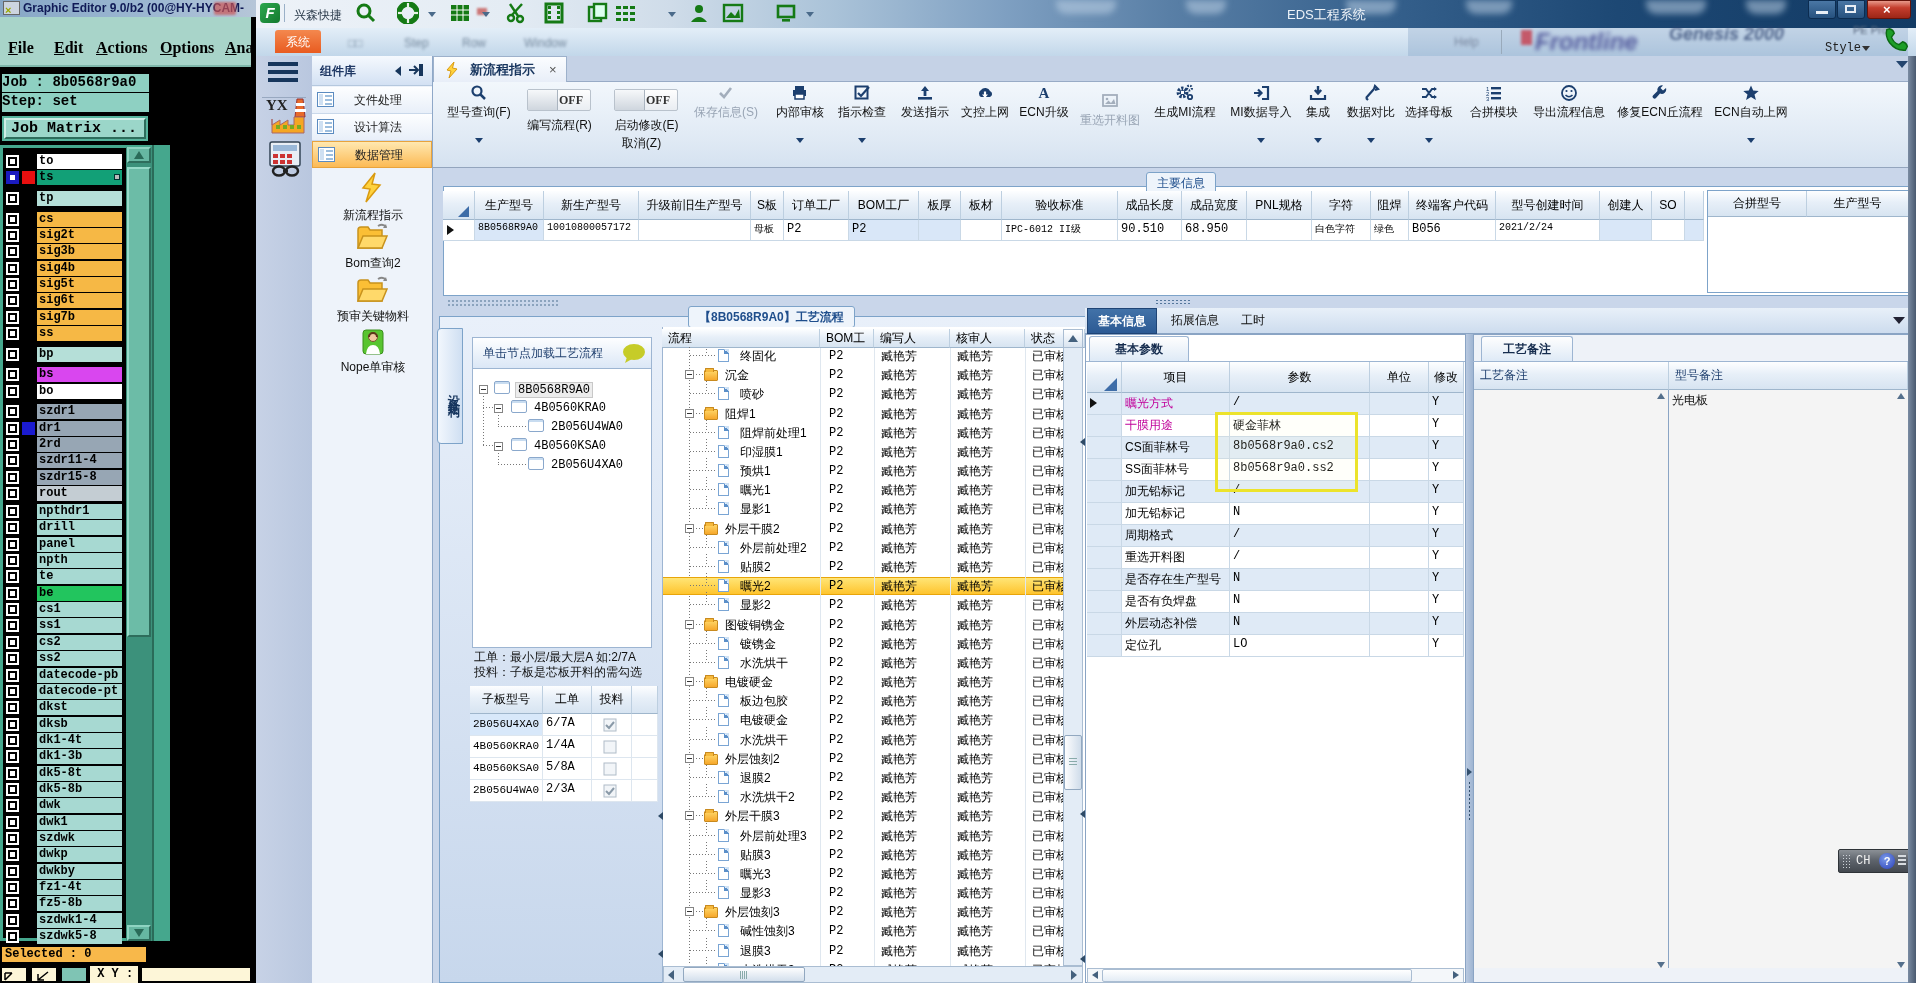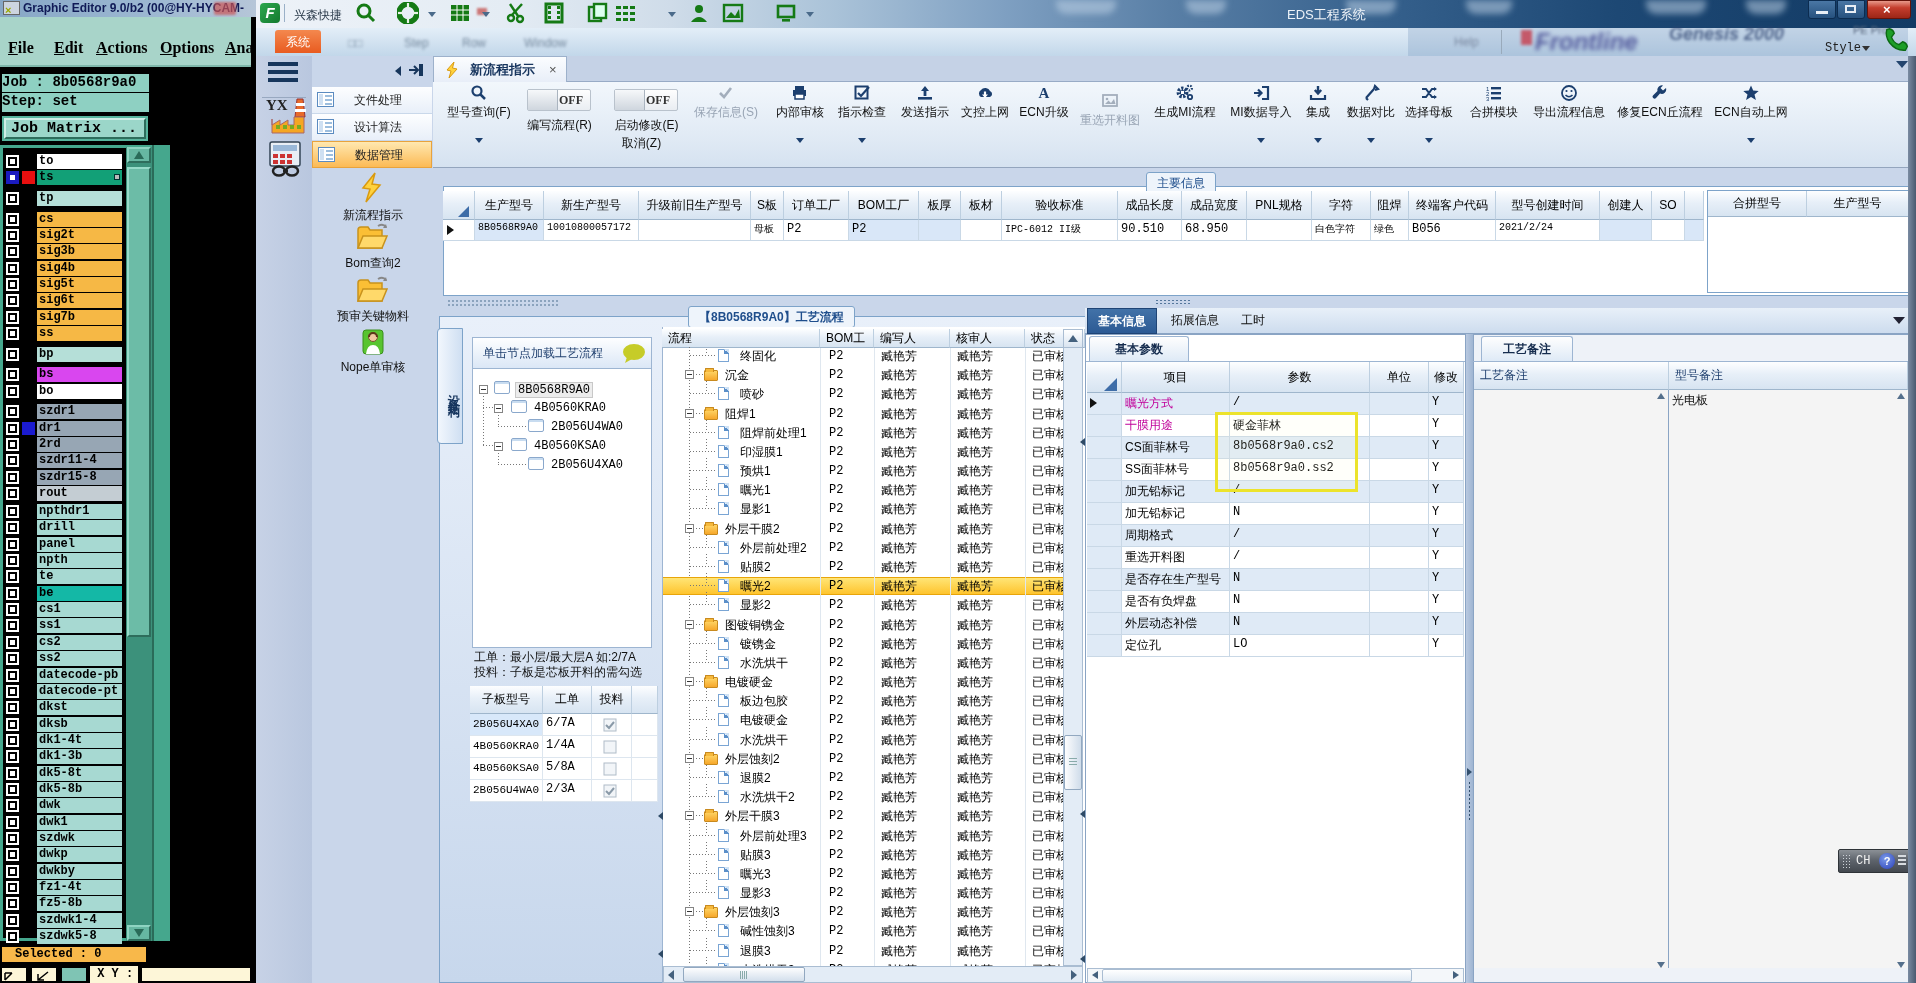--- a/index.html
+++ b/index.html
@@ -15,21 +15,21 @@
 #lpanel{left:0;top:145px;width:170px;height:796px;background:#000;border:3px solid #45a78d;border-right:none}
 .lrow{position:absolute;left:2px;width:120px;height:15px}
 .lrow .cb{position:absolute;left:4px;top:1px;width:13px;height:13px;background:#fff}
 .lrow .cb i{position:absolute;left:2px;top:2px;width:9px;height:9px;background:#000}
 .lrow .cb i b{position:absolute;left:2px;top:2px;width:5px;height:5px;background:#fff}
 .lrow .slot{position:absolute;left:20px;top:1px;width:13px;height:13px}
 .lrow .nm{position:absolute;left:35px;top:0;width:85px;height:15px;font-family:"Liberation Mono",monospace;font-weight:bold;font-size:12px;line-height:15px;color:#000;padding-left:2px;overflow:hidden}
 #lsb{position:absolute;left:126px;top:147px;width:26px;height:794px;background:#3c917b}
 #lsb .ua,#lsb .da{position:absolute;left:1px;width:24px;height:16px;background:#66b7a2;border:2px solid #8fd4c2;border-bottom-color:#2e6d5c;border-right-color:#2e6d5c}
 #lsb .th{position:absolute;left:1px;top:20px;width:24px;height:470px;background:#6cbca7;border:2px solid #97dbc9;border-bottom-color:#2e6d5c;border-right-color:#2e6d5c}
-#seld{left:0;top:945px;width:148px;height:19px;background:#f8b84a;border:2px solid #000;font-family:"Liberation Mono",monospace;font-weight:bold;font-size:12px;line-height:15px;color:#000;padding-left:13px}
+#seld{left:0;top:945px;width:148px;height:19px;background:#f8b84a;border:2px solid #000;font-family:"Liberation Mono",monospace;font-weight:bold;font-size:12px;line-height:15px;color:#000;padding-left:3px}
 .gbtn{position:absolute;top:966px;height:17px;background:#fdf6d8;border:2px solid #000}
 
 #eds{left:256px;top:0;width:1660px;height:983px;background:#c9d6ea}
 .etitle{left:256px;top:0;width:1660px;height:28px;background:linear-gradient(90deg,#edf2f8 0%,#e4ecf4 15%,#cfdce9 25%,#a9c2d8 35%,#7fa0c2 45%,#597fa6 55%,#35608c 68%,#1d4874 82%,#123a64 100%)}
 .etitle .blob{position:absolute;top:0;height:14px;border-radius:0 0 10px 10px;background:rgba(190,210,230,.55);filter:blur(3px)}
 .ribbon{left:256px;top:28px;width:1660px;height:28px;background:linear-gradient(180deg,#e3eef8,#c2d7ea)}
 #systab{left:275px;top:30px;width:46px;height:23px;background:linear-gradient(180deg,#f4884e,#e85b20);border-radius:3px 3px 0 0;color:#fff;font-size:12px;text-align:center;line-height:25px}
 .ghostm{position:absolute;top:36px;color:#5d7288;font-size:12px;filter:blur(1.5px);opacity:.8}
 #sidestrip{left:256px;top:56px;width:56px;height:927px;background:linear-gradient(90deg,#c7d2e6,#b9c7df)}
 #complib{left:312px;top:56px;width:121px;height:927px;background:#eef3fa;border-right:1px solid #8fa8c8}
@@ -295,21 +295,21 @@
     </div>
     <div class="lrow" style="top:569px">
       <span class="nm" style="background:#a7d9d2">te</span>
       <span class="cb">
         <i>
           <b></b>
         </i>
       </span>
     </div>
     <div class="lrow" style="top:586px">
-      <span class="nm" style="background:#14b8a6">be</span>
+      <span class="nm" style="background:#22c55e">be</span>
       <span class="cb">
         <i>
           <b></b>
         </i>
       </span>
     </div>
     <div class="lrow" style="top:602px">
       <span class="nm" style="background:#a7d9d2">cs1</span>
       <span class="cb">
         <i>
@@ -635,20 +635,23 @@
           <rect x="7" y="20" width="5" height="4"></rect>
           <rect x="14" y="20" width="5" height="4"></rect>
           <rect x="21" y="20" width="5" height="4"></rect>
         </g>
         <g fill="none" stroke="#222" stroke-width="2.5">
           <ellipse cx="13" cy="31" rx="6" ry="4.5"></ellipse>
           <ellipse cx="26" cy="31" rx="6" ry="4.5"></ellipse>
           <line x1="17" y1="31" x2="22" y2="31"></line>
         </g>
       </svg></div>
+    <div class="ab" id="complib">
+      <div class="hd">组件库</div>
+    </div>
     <span class="ab" style="left:395px;top:66px;width:0;height:0;border-top:5px solid transparent;border-bottom:5px solid transparent;border-right:6px solid #17365c"></span>
     <svg class="ab" style="left:408px;top:63px" width="16" height="14" viewBox="0 0 16 14">
       <path d="M1 7 h8 M6 3 l4 4 -4 4" stroke="#17365c" stroke-width="2" fill="none"></path>
       <rect x="11" y="1" width="4" height="12" fill="#17365c"></rect>
     </svg>
     <div class="clitem" style="left:312px;top:87px">
       <span class="clico">
         <i></i>
         <b></b>
       </span>

